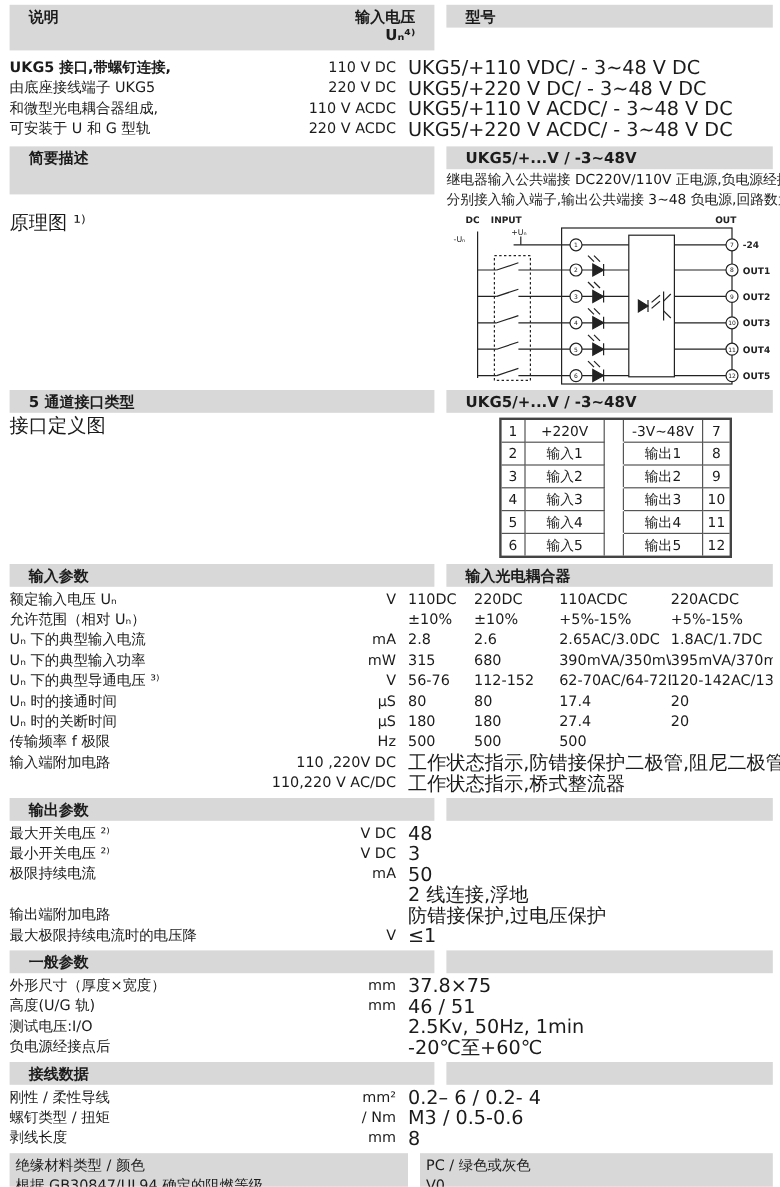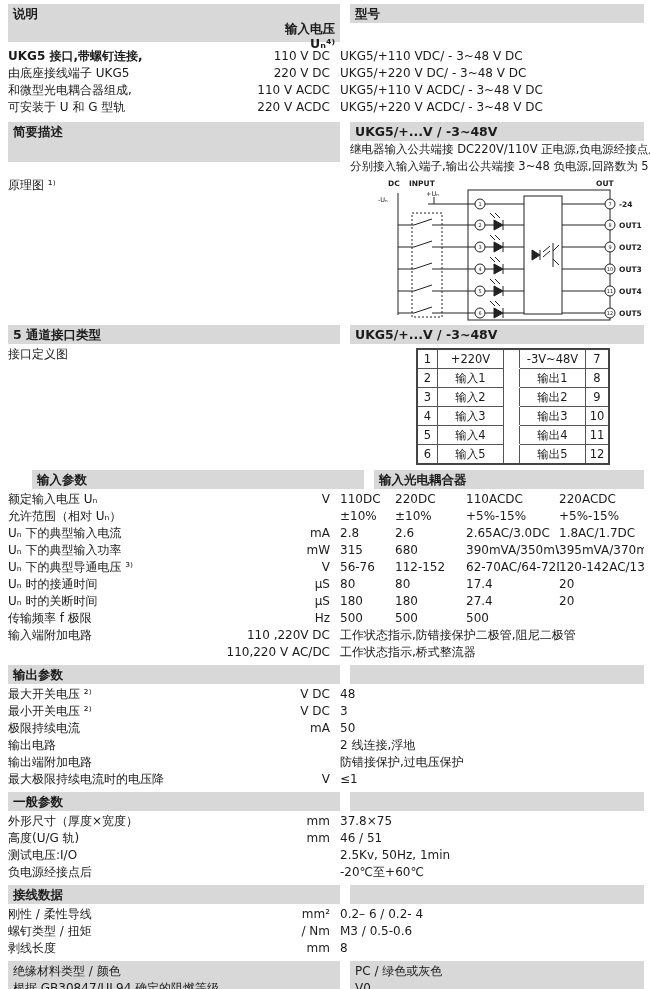--- a/index.html
+++ b/index.html
@@ -1,31 +1,31 @@
 <!DOCTYPE html>
 <html><head>
 <meta charset="utf-8">
 <style>
   html,body{margin:0;padding:0;background:#fff;}
   body{width:650px;height:989px;overflow:hidden;font-family:"DejaVu Sans","Liberation Sans",sans-serif;color:#1b1b1b;}
   .page{padding:4px 6px 0 8px;}
   .row2{display:flex;gap:10px;align-items:flex-start;}
   .col-l{width:322px;flex:none;}
   .col-r{flex:1;min-width:0;}
-  .hdr{background:#d8d8d8;font-weight:bold;font-size:12.5px;line-height:15px;padding:2px 5px;flex-direction:column;}
+  .hdr{background:#d8d8d8;font-weight:bold;font-size:12.5px;line-height:15px;padding:2px 16px;}
   .hdr-empty{background:#d8d8d8;height:19px;}
   .hdr-top{height:34px;display:flex;justify-content:space-between;}
   .hdr-top .rt{text-align:right;}
   .hdr-brief{height:36px;}
   .specline{display:flex;font-size:12px;line-height:17px;}
   .specline .lb{flex:1;white-space:nowrap;overflow:hidden;}
   .specline .un{min-width:70px;text-align:right;white-space:nowrap;}
-  .val{font-size:12px;line-height:17px;white-space:nowrap;}
+  .val{font-size:16px;line-height:17px;white-space:nowrap;}
   .bold{font-weight:bold;}
-  .mt2{margin-top:2px;}.mt3{margin-top:6px;}.mt4{margin-top:4px;}.mt5{margin-top:5px;margin-left:24px;}
+  .mt2{margin-top:2px;}.mt3{margin-top:6px;}.mt4{margin-top:4px;}.mt5{margin-top:5px;}
   .briefline{font-size:11.5px;line-height:17px;white-space:nowrap;}
   .vgrid{display:grid;grid-template-columns:55px 71px 93px 1fr;font-size:12px;line-height:17px;}
   .vgrid span{white-space:nowrap;overflow:hidden;}
   .iface-wrap{margin-left:76px;margin-top:2px;}
   .iface{display:grid;grid-template-columns:20px 66px 16px 66px 22px;border:2px solid #444;width:190px;background:#fff;}
   .iface .c{height:18px;font-size:11.5px;line-height:18px;text-align:center;border-right:1px solid #555;border-bottom:1px solid #555;overflow:hidden;}
   .iface .c.gap{border-bottom:none;}
   .iface .c.last{border-right:none;}
   .iface .c.brow{border-bottom:none;}
   .ins-band{background:#d8d8d8;padding:2px 5px;}
@@ -396,21 +396,20 @@
       </div>
     <div class="row2">
         <div class="col-l specline">
           <span class="lb">极限持续电流</span>
           <span class="un">mA</span>
         </div>
         <div class="col-r val">50</div>
       </div>
     <div class="row2">
         <div class="col-l specline">
-          <span class="lb">输出电路</span>
           <span class="un"></span>
         </div>
         <div class="col-r val">2 线连接,浮地</div>
       </div>
     <div class="row2">
         <div class="col-l specline">
           <span class="lb">输出端附加电路</span>
           <span class="un"></span>
         </div>
         <div class="col-r val">防错接保护,过电压保护</div>

